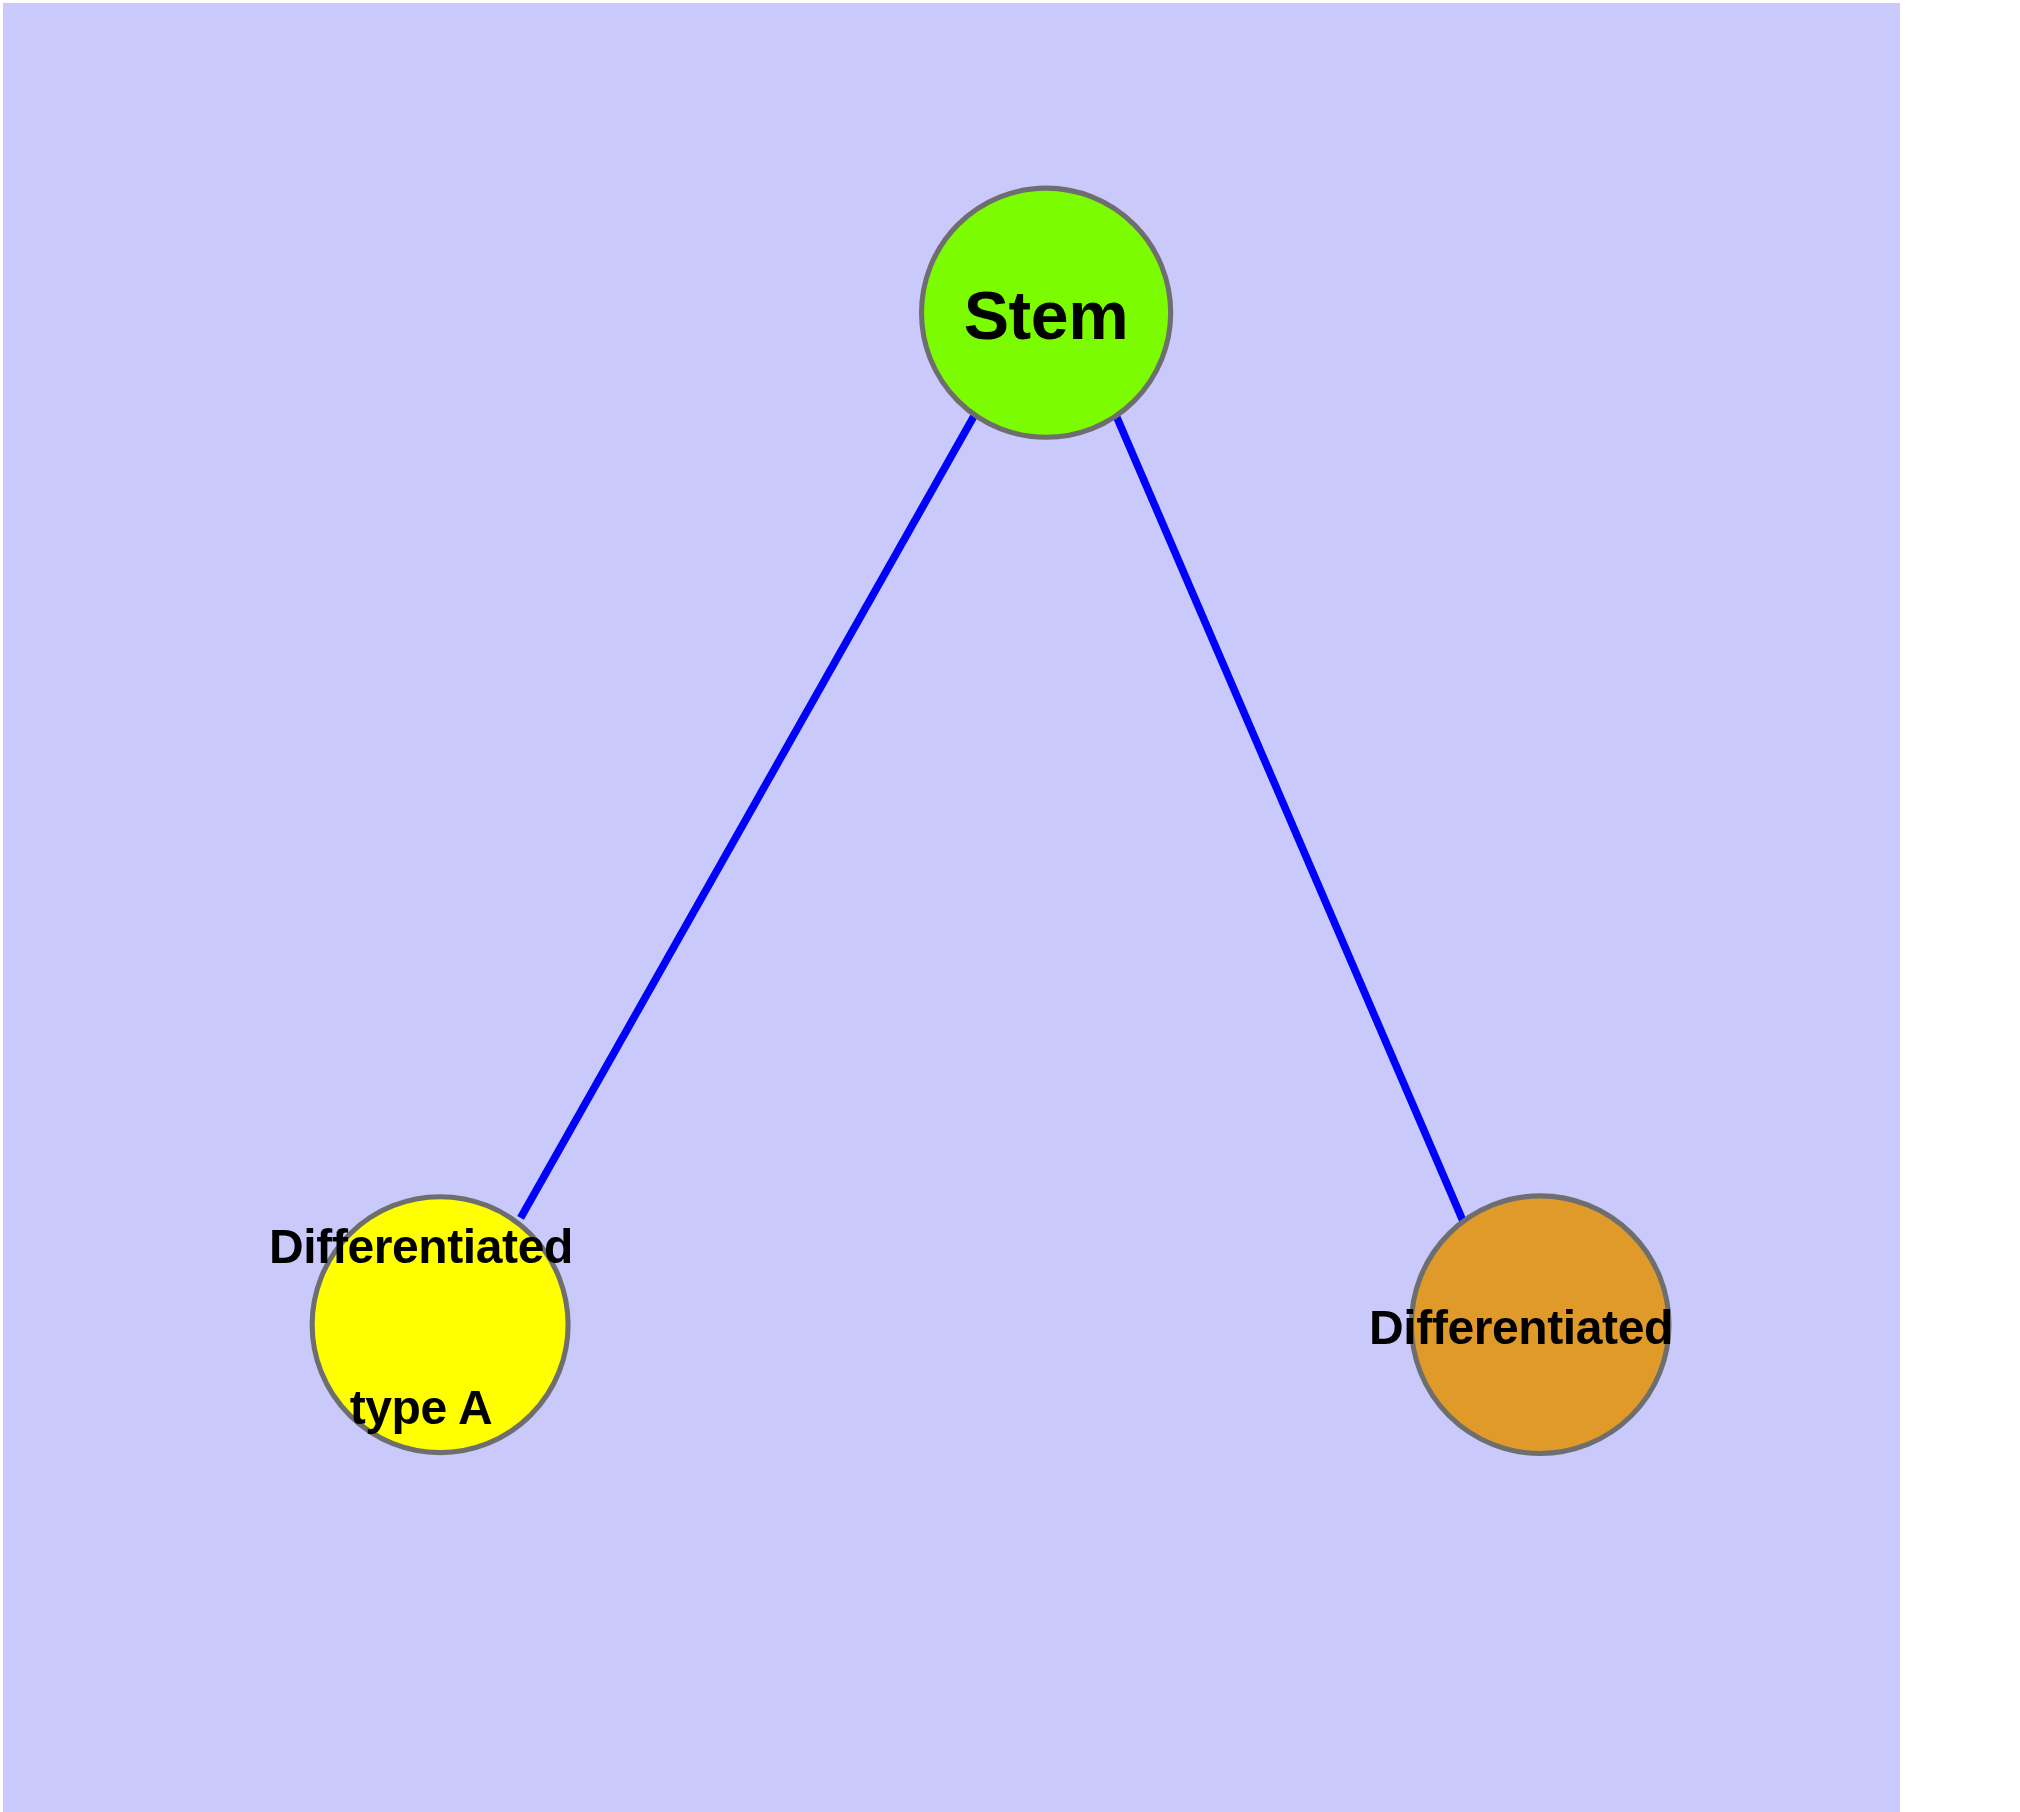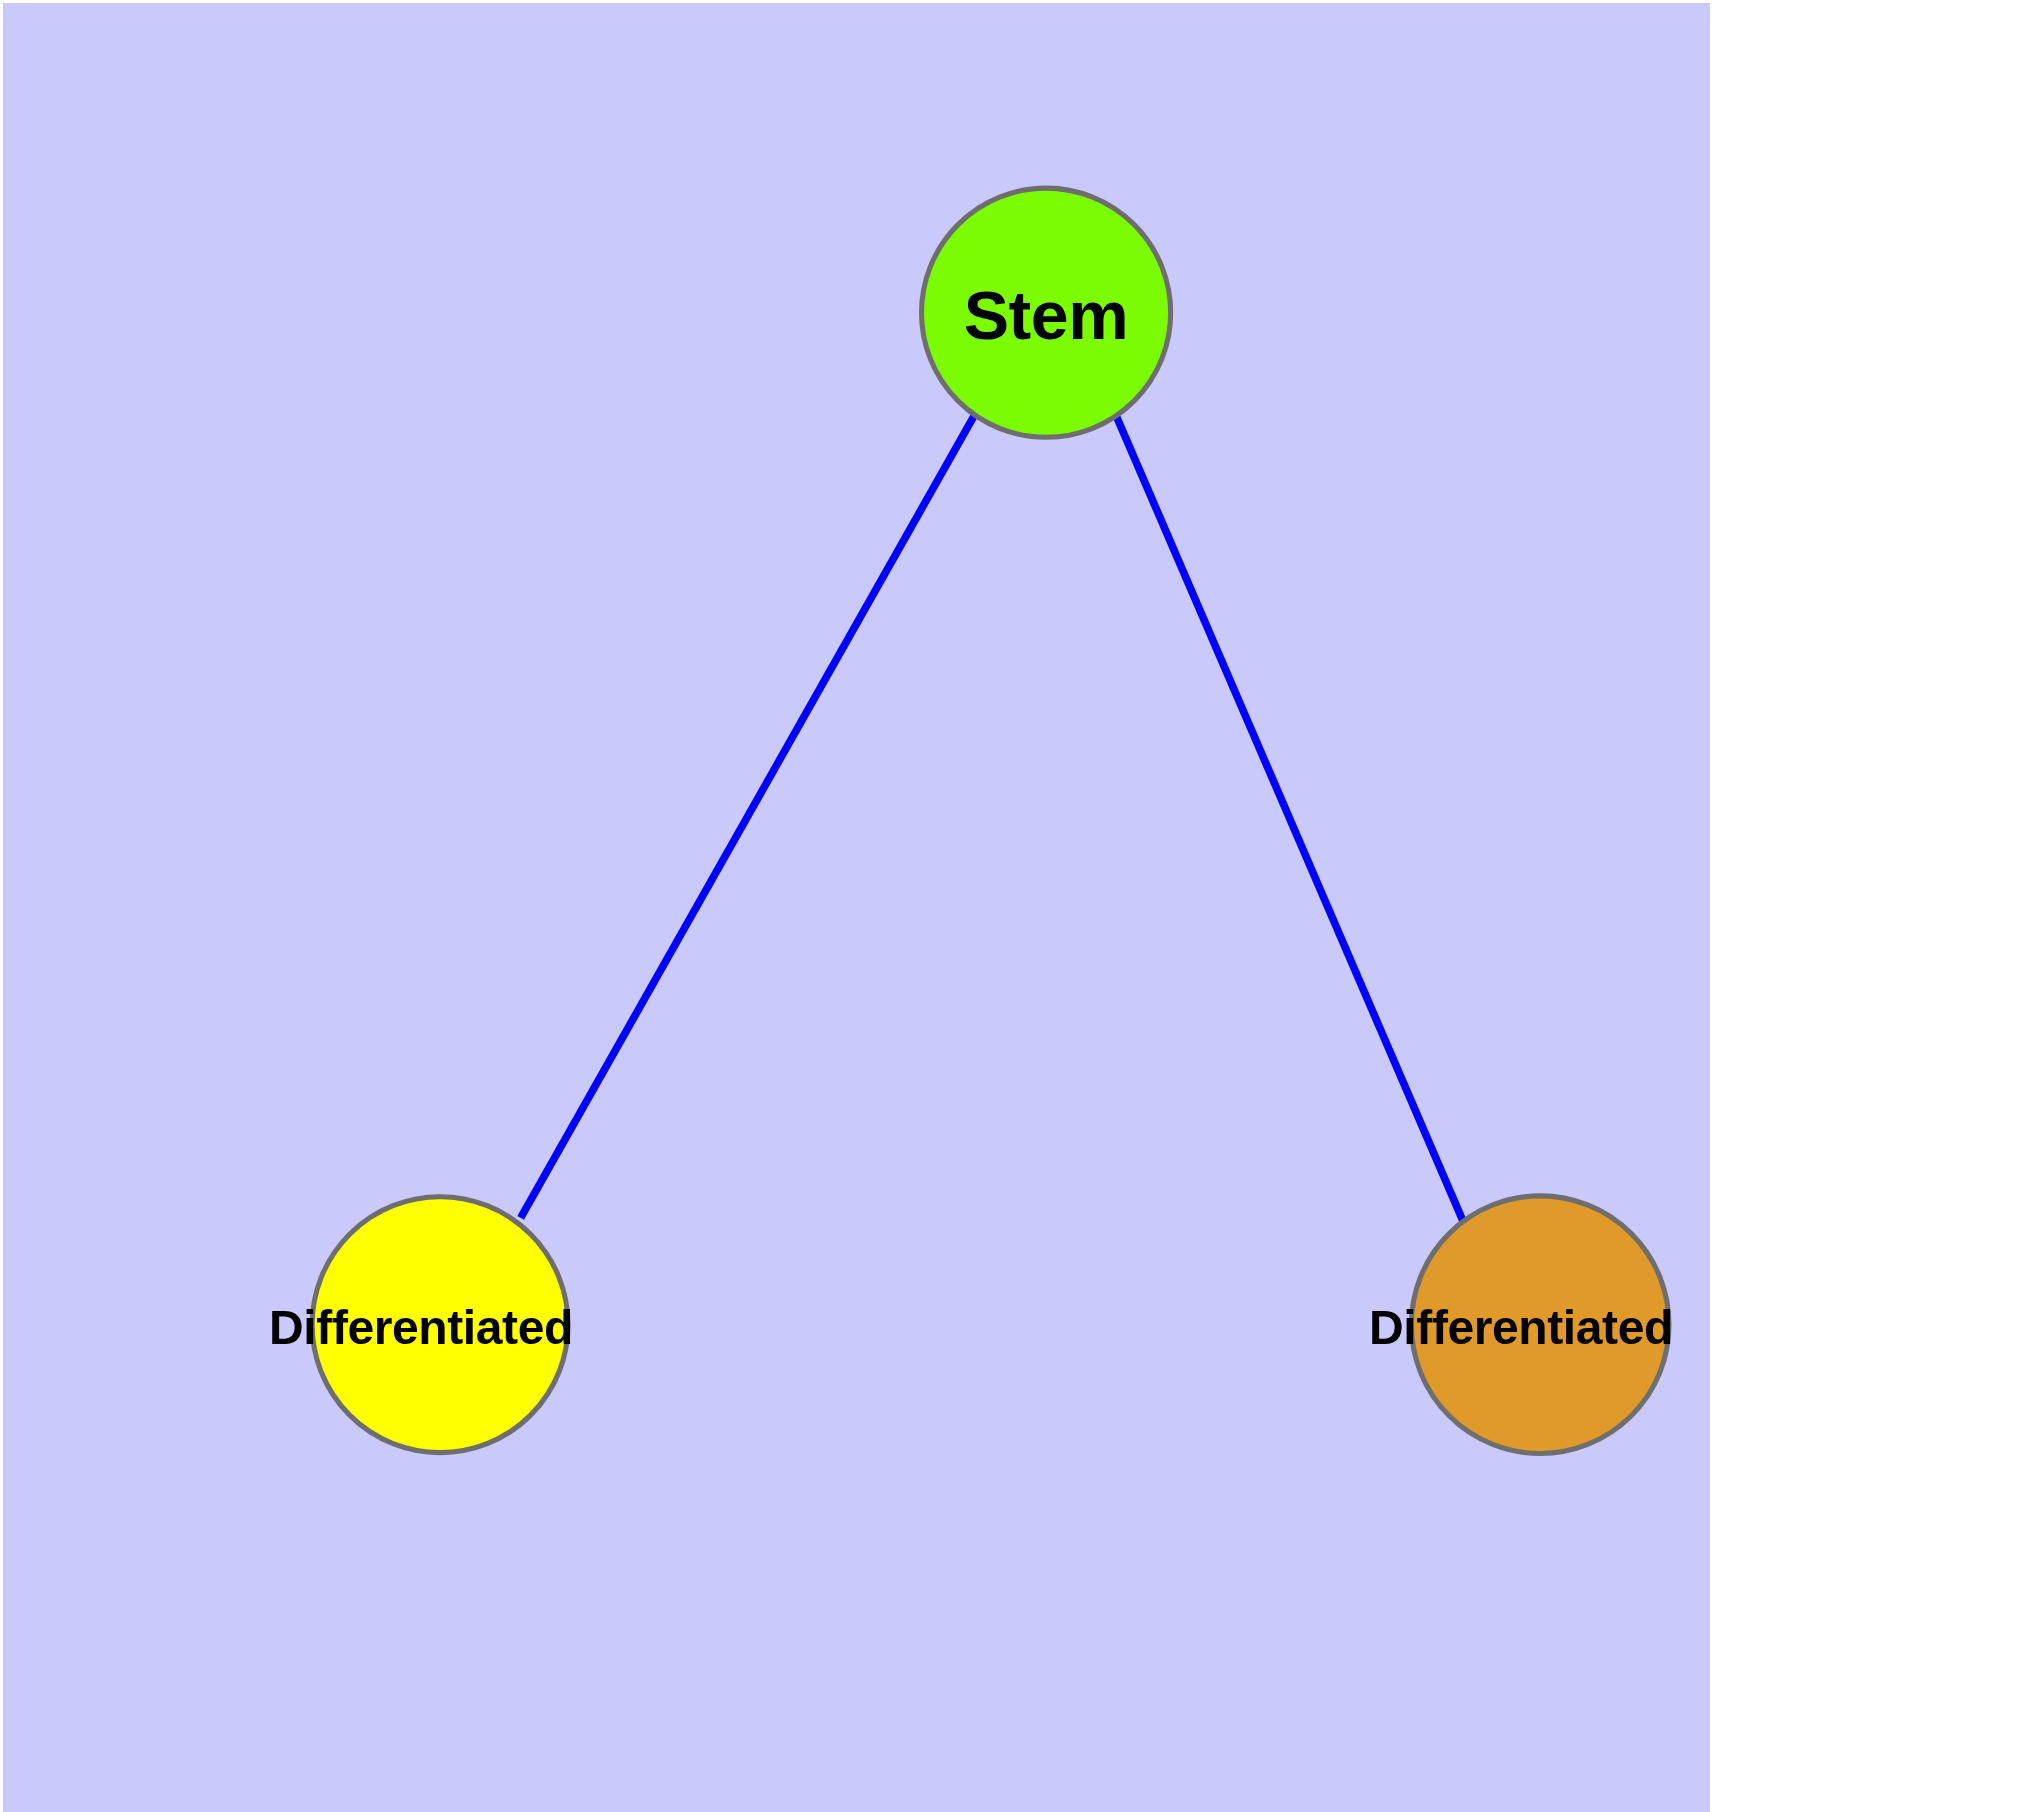--- a/index.html
+++ b/index.html
@@ -54,21 +54,21 @@
   .label-stem {
     font-size: 68px;
   }
   .label-leaf {
     font-size: 48px;
   }
 </style>
 </head>
 <body>
 
-<div id="canvas" style="width: 1710px; height: 1812px;">
+<div id="canvas" style="width: 1900px; height: 1812px;">
 
   <div id="plot-bg" style="background: rgb(201, 201, 251); width: 2018px; height: 1810px;"></div>
 
   <svg id="graph-svg" viewBox="0 0 2384 2138" xmlns="http://www.w3.org/2000/svg">
 
     <g>
       <line class="edge-line" x1="1150" y1="489" x2="614" y2="1437"></line>
       <line class="edge-line" x1="1316" y1="489" x2="1726" y2="1441"></line>
     </g>
 
@@ -76,20 +76,21 @@
       <circle class="node-circle" cx="1234" cy="369" r="147" fill="#7cfc00" stroke="#6e6e6e"></circle>
       <circle class="node-circle" cx="519" cy="1563" r="151" fill="#ffff00" stroke="#6e6e6e"></circle>
       <circle class="node-circle" cx="1817" cy="1563" r="152" fill="#e09a2a" stroke="#6e6e6e"></circle>
     </g>
   </svg>
 
   <div class="node-label label-stem" style="left:1046px; top:315px;">Stem</div>
 
   <div class="node-label label-leaf" style="left:421px; top:1327px;">
     <div>Differentiated</div>
+    <div>type A</div>
   </div>
 
   <div class="node-label label-leaf" style="left:1521px; top:1327px;">
     <div>Differentiated</div>
   </div>
 
 </div>
 
 
 </body></html>

